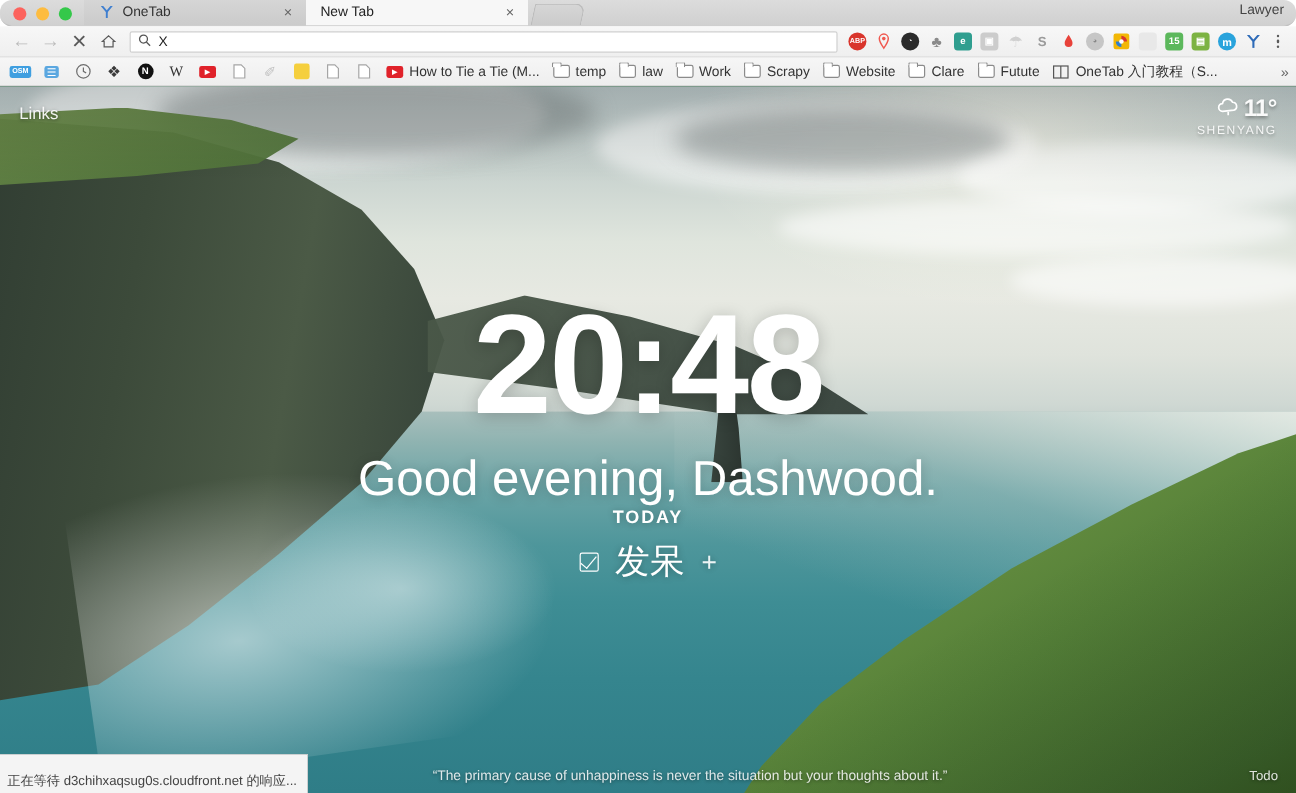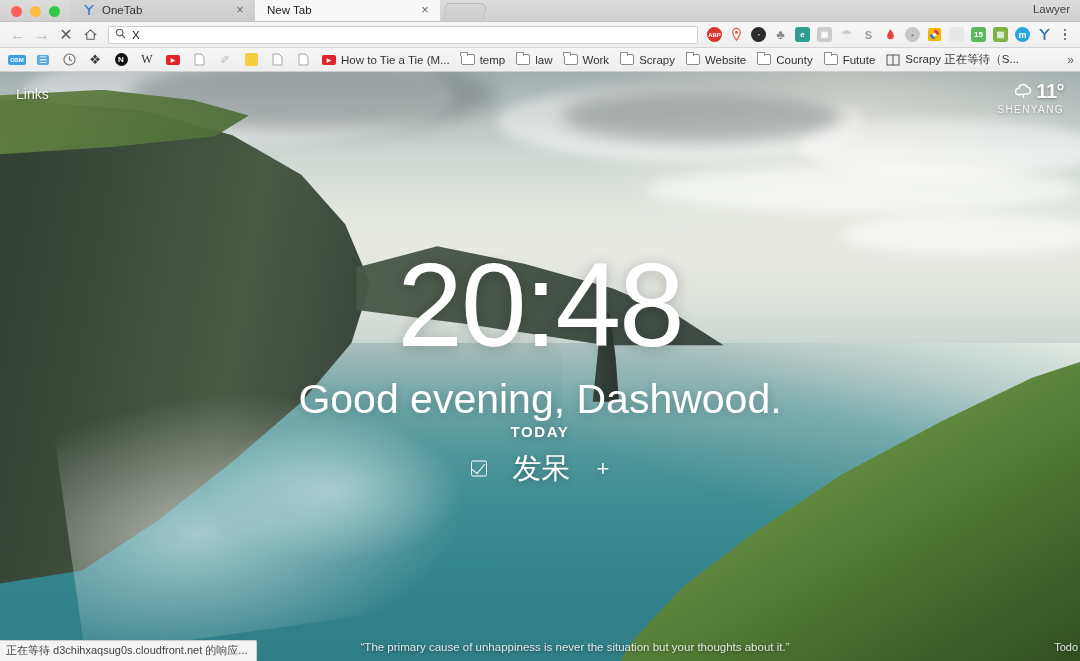--- a/index.html
+++ b/index.html
@@ -16,20 +16,21 @@
   }
 
   
   .tabstrip {
     height: 22px;
     background: linear-gradient(#dcdcdc, #d0d0d0);
     display: flex; align-items: flex-end;
     position: relative;
     flex: 0 0 22px;
     border-bottom: 1px solid #c2c2c2;
+    border-radius: 10px;
   }
   .traffic {
     display: flex; align-items: center; gap: 8px;
     padding: 0 10px 4px 11px;
   }
   .light { width: 11px; height: 11px; border-radius: 50%; }
   .light.red { background: #fc635d; }
   .light.yellow { background: #fdbc40; }
   .light.green { background: #34c84a; }
 
@@ -204,85 +205,85 @@
   .links-label {
     position: absolute; left: 16px; top: 14px;
     color: rgba(255,255,255,.92); font-size: 14px;
     text-shadow: 0 1px 3px rgba(0,0,0,.45);
   }
   .weather {
     position: absolute; right: 16px; top: 8px;
     text-align: right; color: rgba(255,255,255,.95);
     text-shadow: 0 1px 3px rgba(0,0,0,.35);
   }
-  .weather-row { display: flex; align-items: flex-end; justify-content: flex-end; gap: 2px; }
+  .weather-row { display: flex; align-items: flex-start; justify-content: flex-end; gap: 2px; }
   .weather-temp { font-size: 20px; font-weight: bold; letter-spacing: -.5px; }
   .weather-city { font-size: 10px; letter-spacing: 1.4px; margin-top: 1px; opacity: .92; }
 
   .center {
     position: absolute; left: 0; right: 0; top: 50%;
     transform: translateY(-50%);
     display: flex; flex-direction: column; align-items: center;
     pointer-events: none;
   }
   .clock {
-    font-size: 118px; font-weight: normal; color: #fff;
+    font-size: 118px; font-weight: bold; color: #fff;
     letter-spacing: -2px; line-height: 1;
     text-shadow: 0 2px 14px rgba(0,0,0,.22);
     font-family: "Liberation Sans", sans-serif;
   }
   .greeting {
     margin-top: 12px;
     font-size: 41px; color: #fff; font-weight: normal;
     text-shadow: 0 2px 10px rgba(0,0,0,.22);
   }
   .today-block { text-align: center; pointer-events: auto; }
   .today-label {
     font-size: 15px; font-weight: bold; color: #fff;
     letter-spacing: 1.6px; text-shadow: 0 1px 6px rgba(0,0,0,.3);
   }
   .todo-row {
-    margin-top: 9px; display: flex; align-items: center; justify-content: center; gap: 26px;
+    margin-top: 9px; display: flex; align-items: center; justify-content: center; gap: 14px;
     color: #fff; text-shadow: 0 1px 6px rgba(0,0,0,.3);
   }
   .todo-check {
     width: 16px; height: 16px; border: 1.6px solid #fff; border-radius: 2px;
     position: relative;
   }
   .todo-check::after {
     content: ""; position: absolute; left: 3px; top: -1px;
     width: 6px; height: 12px; border: solid #fff;
     border-width: 0 1.8px 1.8px 0; transform: rotate(40deg);
   }
   .todo-text { font-size: 29px; }
   .todo-plus { font-size: 22px; opacity: .9; }
 
   .footer {
     position: absolute; left: 0; right: 0; bottom: 8px;
     display: flex; align-items: center;
-    padding: 0 2px;
+    padding: 0 15px;
     font-size: 11px; color: rgba(255,255,255,.85);
     text-shadow: 0 1px 3px rgba(0,0,0,.45);
   }
   .footer-left { display: flex; align-items: center; gap: 7px; width: 230px; }
   .gear {
     width: 13px; height: 13px; position: relative;
     display:flex; align-items:center; justify-content:center;
   }
   .quote { flex: 1; text-align: center; font-size: 11.5px; }
   .footer-right { width: 160px; text-align: right; }
 
   
   .status {
     position: absolute; left: 0; bottom: 0;
     background: #f4f4f4;
     border-top: 1px solid #ccc; border-right: 1px solid #ccc;
     border-top-right-radius: 2px;
     font-size: 11px; color: #444;
-    padding: 2px 8px 3px 6px;
+    padding: 14px 8px 3px 6px;
     max-width: 360px; white-space: nowrap; overflow: hidden; text-overflow: ellipsis;
   }
 </style>
 </head>
 <body>
 
 <div class="browser">
 
   <div class="tabstrip">
     <div class="traffic">
@@ -506,36 +507,36 @@
     <div class="bm">
       <span class="bm-ico">
           <span class="folder"></span>
         </span>
       <span>Website</span>
     </div>
     <div class="bm">
       <span class="bm-ico">
           <span class="folder"></span>
         </span>
-      <span>County</span>
+      <span>Clare</span>
     </div>
     <div class="bm">
       <span class="bm-ico">
           <span class="folder"></span>
         </span>
       <span>Futute</span>
     </div>
     <div class="bm">
       <span class="bm-ico">
         <svg width="14" height="12" viewBox="0 0 14 12">
             <rect x="1" y="1" width="12" height="10" fill="none" stroke="#555" stroke-width="1"></rect>
             <line x1="7" y1="1" x2="7" y2="11" stroke="#555" stroke-width="1"></line>
           </svg>
       </span>
-      <span>Scrapy 正在等待（S...</span>
+      <span>OneTab 入门教程（S...</span>
     </div>
 
     <span class="bm-overflow">»</span>
   </div>
 
   <div class="page">
     <div class="bg"></div>
     <div class="sea"></div>
     <div class="sea-shine"></div>
 

